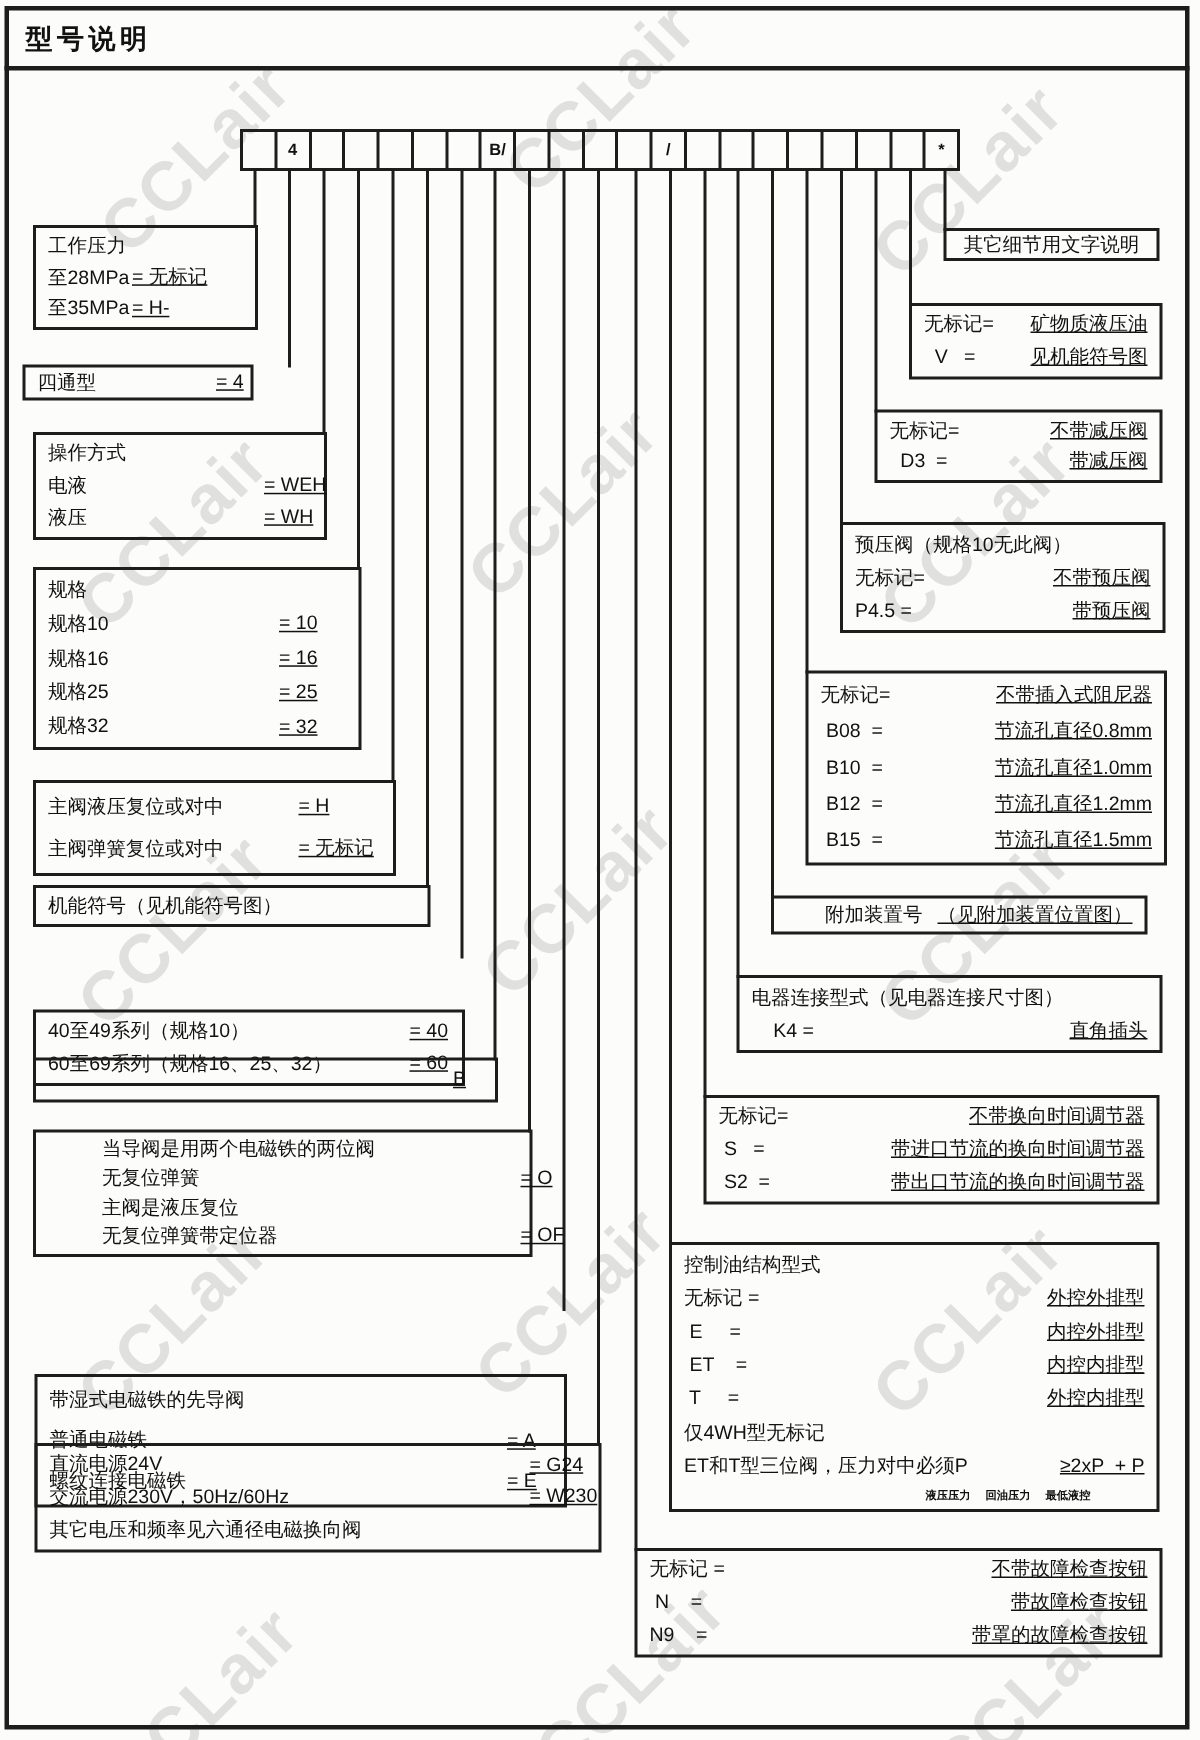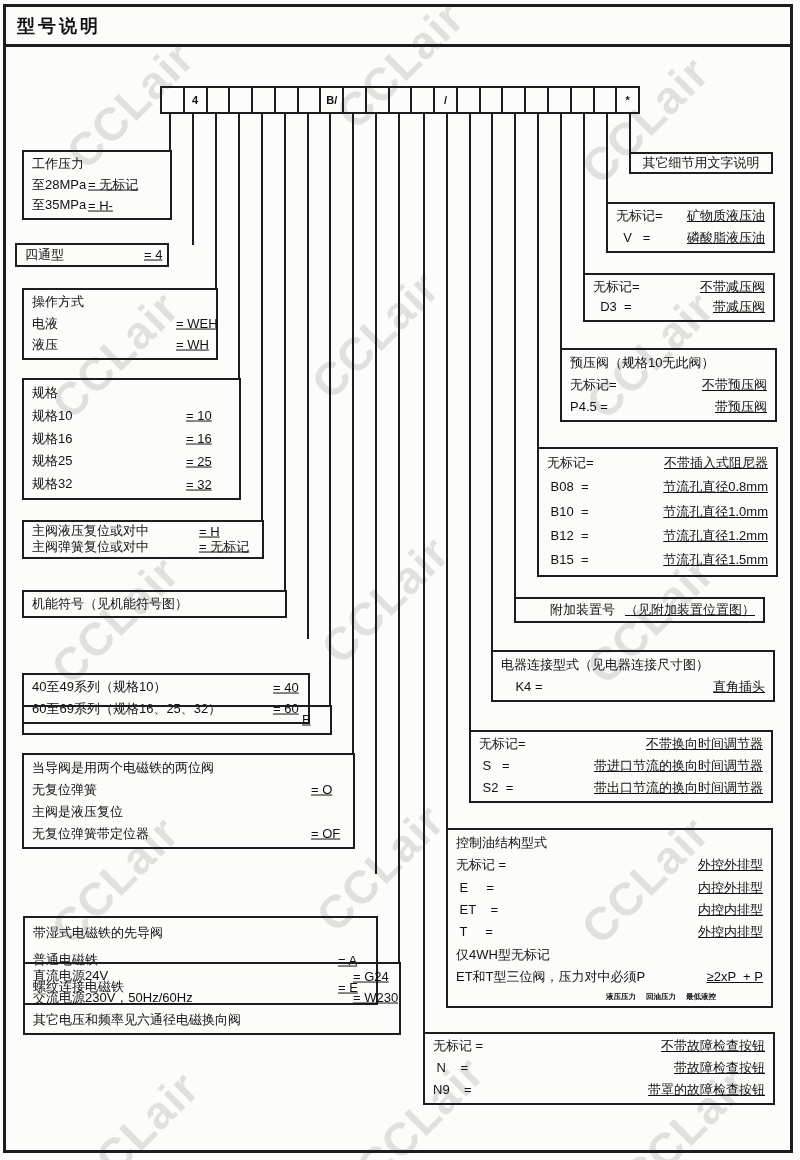--- a/index.html
+++ b/index.html
@@ -20,21 +20,21 @@
   .cell:last-child{border-right:none;}
   .vline{position:absolute;width:2px;background:#1d1d1d;z-index:1;}
   .box{position:absolute;border:2px solid #000000;box-sizing:border-box;display:flex;
       flex-direction:column;justify-content:space-around;padding:2px 0;font-size:13px;z-index:2;}
   .row{position:relative;display:flex;align-items:center;padding:0 8px;line-height:1.15;}
   .row .lbl{white-space:pre;}
   .row .val{white-space:pre;text-decoration:underline;}
   .box.left .row .val{position:absolute;top:50%;transform:translateY(-50%);}
   .box.right .row .val{margin-left:auto;text-align:right;}
   .row.center{justify-content:center;}
-  .sub-row{display:flex;justify-content:flex-end;gap:10px;padding-right:55px;
+  .sub-row{display:flex;justify-content:flex-end;gap:10px;padding-right:44px;
       font-size:7.5px;font-weight:bold;line-height:1;}
 </style>
 </head>
 <body>
 
 <div class="page">
   <div class="wm-layer" id="wm-layer">
       <div class="wm" style="left: 130px; top: 105px; color: rgb(198, 198, 198);">CCLair</div>
       <div class="wm" style="left: 400px; top: 65px; color: rgb(198, 198, 198);">CCLair</div>
       <div class="wm" style="left: 645px; top: 120px; color: rgb(198, 198, 198);">CCLair</div>
@@ -147,21 +147,21 @@
         </div>
         <div class="row">
           <span class="lbl">规格25</span>
           <span class="val" style="left: 162px;">= 25</span>
         </div>
         <div class="row">
           <span class="lbl">规格32</span>
           <span class="val" style="left: 162px;">= 32</span>
         </div>
       </div>
-      <div class="box left" style="left: 22px; top: 520px; width: 241.857px; height: 39px; border-color: rgb(29, 29, 29);">
+      <div class="box left" style="left: 22px; top: 520px; width: 241.857px; height: 64px; border-color: rgb(29, 29, 29);">
         <div class="row">
           <span class="lbl">主阀液压复位或对中</span>
           <span class="val" style="left: 175px;">= H</span>
         </div>
         <div class="row">
           <span class="lbl">主阀弹簧复位或对中</span>
           <span class="val" style="left: 175px;">= 无标记</span>
         </div>
       </div>
       <div class="box left" style="left: 22px; top: 590px; width: 264.714px; height: 28px; border-color: rgb(29, 29, 29);">
@@ -178,21 +178,21 @@
           <span class="lbl">60至69系列（规格16、25、32）</span>
           <span class="val" style="left: 249px;">= 60</span>
         </div>
       </div>
       <div class="box left" style="left: 22px; top: 705px; width: 310.429px; height: 30px; border-color: rgb(29, 29, 29);">
         <div class="row">
           <span class="lbl"></span>
           <span class="val" style="left: 278px;">B</span>
         </div>
       </div>
-      <div class="box left" style="left: 22px; top: 753px; width: 333.286px; height: 96px; border-color: rgb(29, 29, 29);">
+      <div class="box left" style="left: 22px; top: 753px; width: 333.286px; height: 85px; border-color: rgb(29, 29, 29); padding-left: 36px;">
         <div class="row">
           <span class="lbl">当导阀是用两个电磁铁的两位阀</span>
         </div>
         <div class="row">
           <span class="lbl">无复位弹簧</span>
           <span class="val" style="left: 287px;">= O</span>
         </div>
         <div class="row">
           <span class="lbl">主阀是液压复位</span>
         </div>
@@ -232,21 +232,21 @@
           <span class="lbl">其它细节用文字说明</span>
         </div>
       </div>
       <div class="box right" style="left: 606px; top: 202px; width: 169px; height: 51px; border-color: rgb(29, 29, 29);">
         <div class="row">
           <span class="lbl">无标记=</span>
           <span class="val">矿物质液压油</span>
         </div>
         <div class="row">
           <span class="lbl">  V   =</span>
-          <span class="val">磷酸脂液压油</span>
+          <span class="val">见机能符号图</span>
         </div>
       </div>
       <div class="box right" style="left: 583px; top: 273px; width: 192px; height: 49px; border-color: rgb(29, 29, 29);">
         <div class="row">
           <span class="lbl">无标记=</span>
           <span class="val">不带减压阀</span>
         </div>
         <div class="row">
           <span class="lbl">  D3  =</span>
           <span class="val">带减压阀</span>

